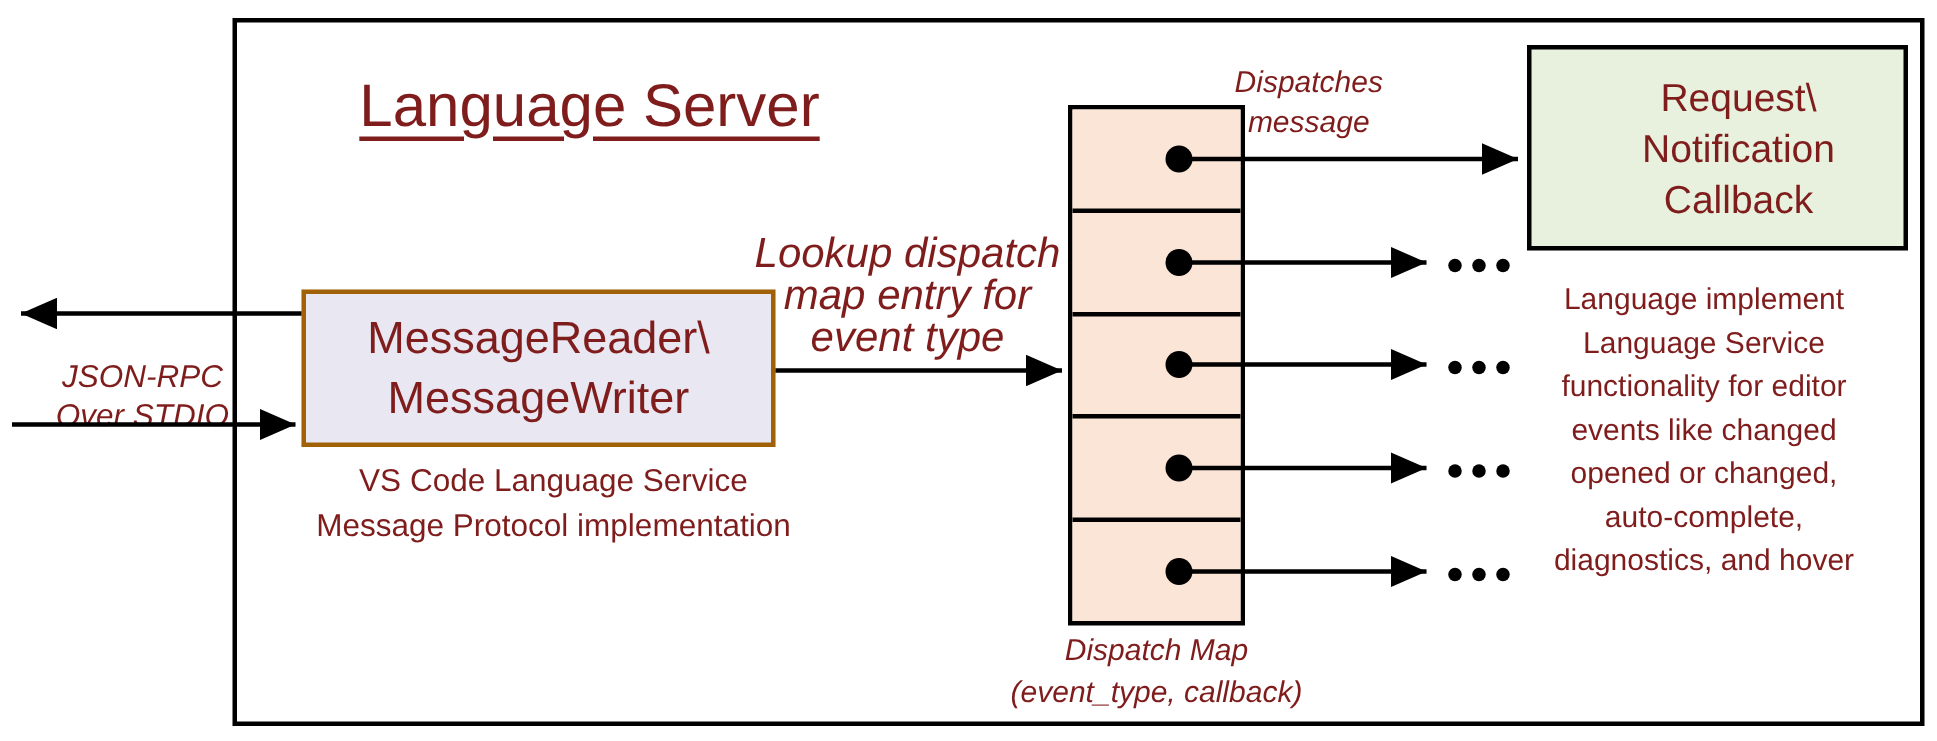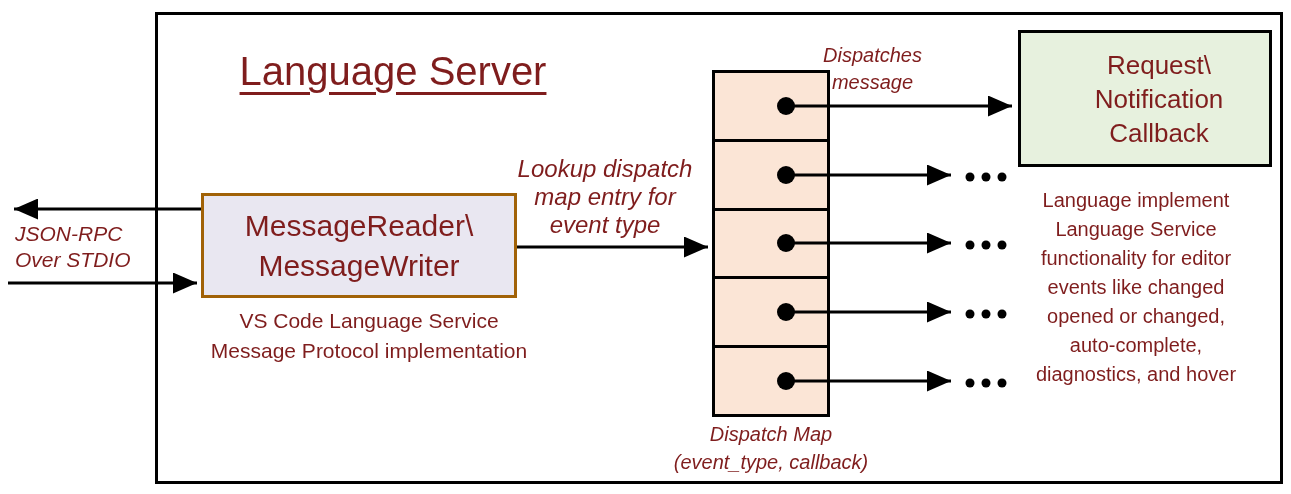--- a/index.html
+++ b/index.html
@@ -8,22 +8,22 @@
     font-family:"Liberation Sans",sans-serif;color:#7f1d1d;
   }
   .abs{position:absolute;box-sizing:border-box;}
   #outer-frame{left:155px;top:12px;width:1128px;height:472px;border:3px solid #000;background:#fff;}
   #title{left:213px;top:48px;width:360px;text-align:center;font-size:40px;line-height:46px;
     text-decoration:underline;text-decoration-thickness:3px;text-underline-offset:7px;}
   #msg-box{left:201px;top:193px;width:316px;height:105px;border:3px solid #a16207;
     display:flex;flex-direction:column;align-items:center;justify-content:center;
     font-size:30px;line-height:40px;text-align:center;}
   #msg-caption{left:189px;top:306px;width:360px;text-align:center;font-size:21px;line-height:30px;}
-  #json-label{left:15px;top:221px;width:160px;text-align:left;font-style:italic;font-size:21px;line-height:26px;}
-  #lookup-label{left:500px;top:155px;width:210px;text-align:center;font-style:italic;font-size:24px;line-height:28px;}
+  #json-label{left:15px;top:239px;width:160px;text-align:center;font-style:italic;font-size:21px;line-height:26px;}
+  #lookup-label{left:500px;top:155px;width:210px;text-align:center;font-style:italic;font-size:28px;line-height:28px;}
   #dispatches-label{left:790px;top:42px;width:165px;text-align:center;font-style:italic;font-size:20px;line-height:27px;}
   #callback-box{left:1018px;top:30px;width:254px;height:137px;border:3px solid #000;
     display:flex;flex-direction:column;align-items:center;justify-content:center;
     font-size:26px;line-height:34px;text-align:center;padding-left:28px;}
   #callbacks-note{left:1000px;top:186px;width:272px;text-align:center;font-size:20px;line-height:29px;}
   #dispatch-map{left:712px;top:70px;width:118px;height:347px;border:3px solid #000;
     display:flex;flex-direction:column;}
   #dispatch-map .cell{flex:1;}
   #dispatch-map .cell + .cell{border-top:3px solid #000;}
   #map-caption{left:640px;top:420px;width:262px;text-align:center;font-size:20px;line-height:28px;font-style:italic;}

